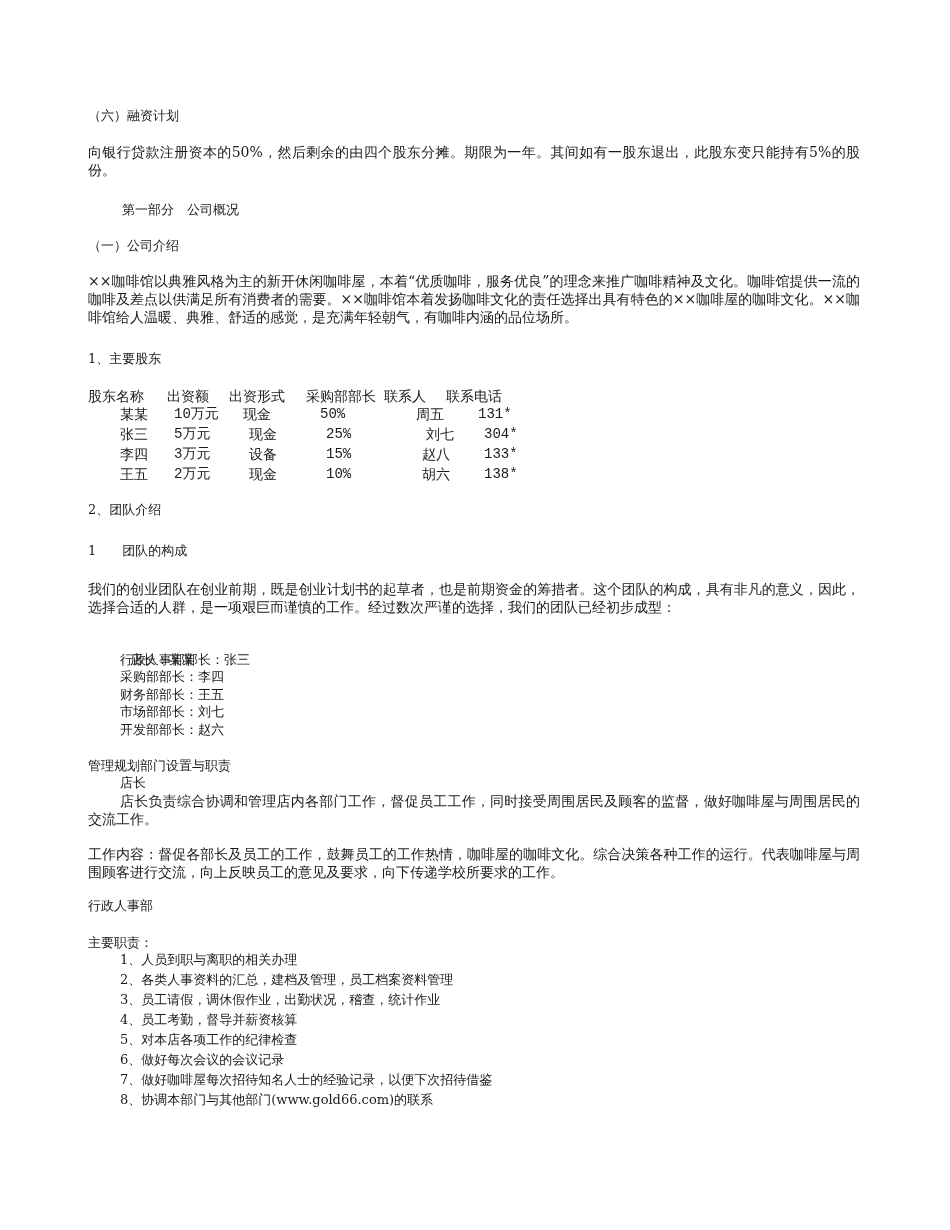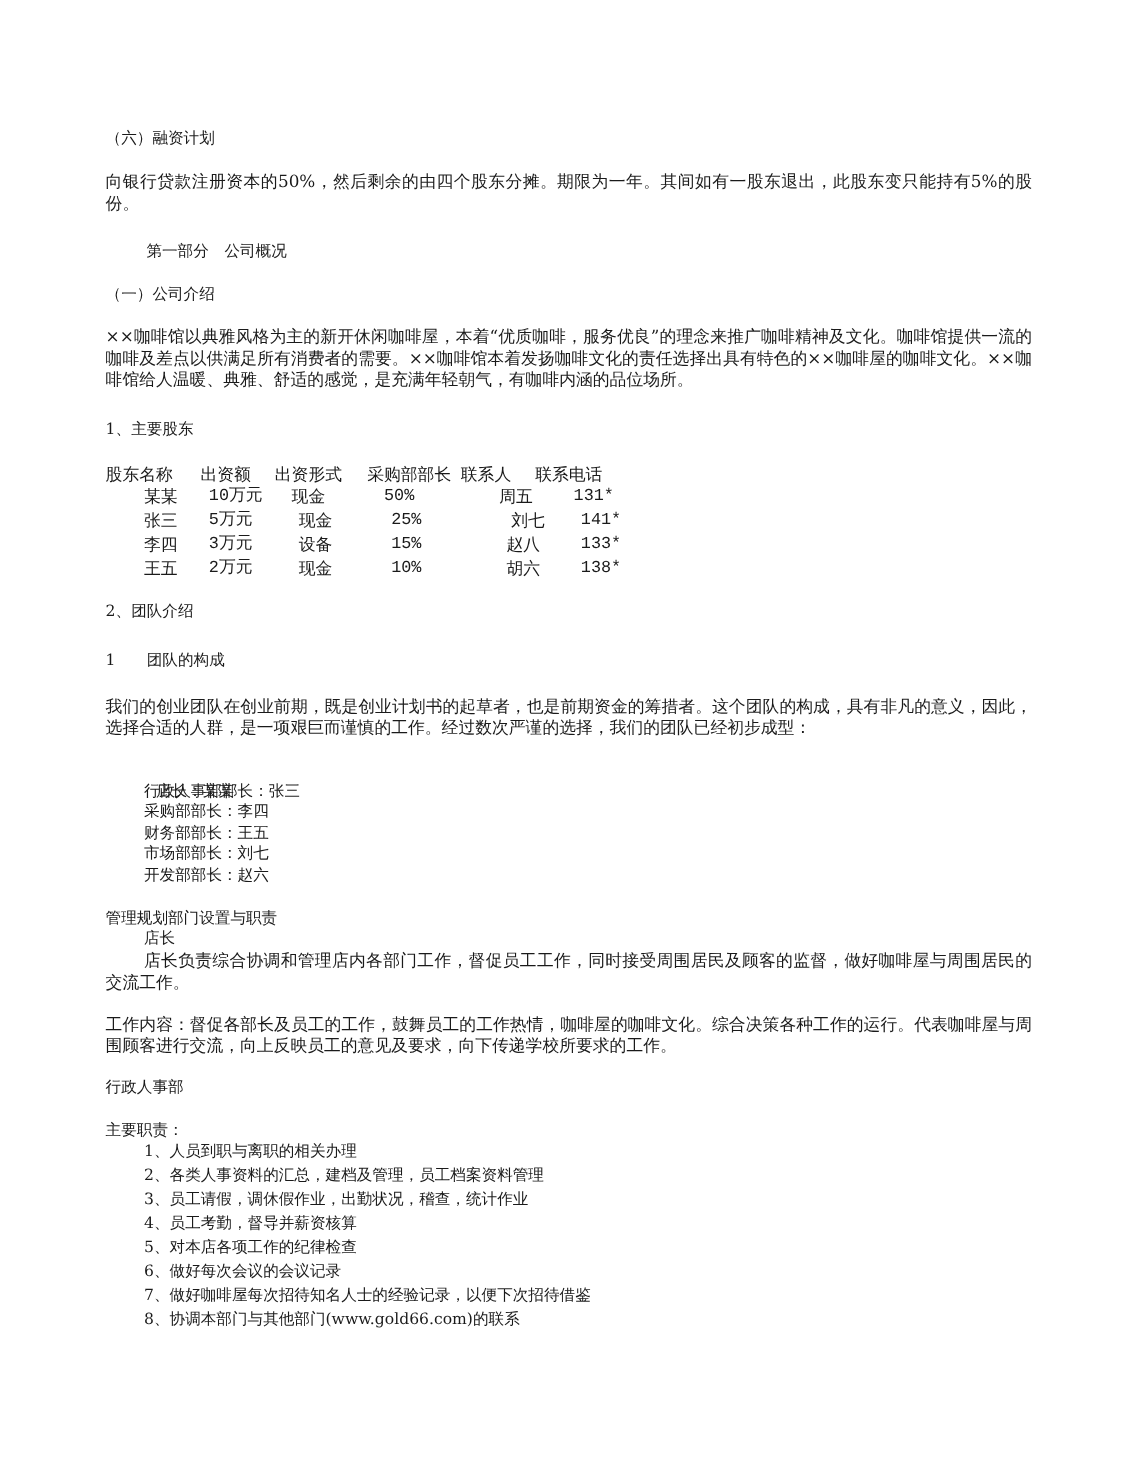--- a/index.html
+++ b/index.html
@@ -84,21 +84,21 @@
     <span class="cell mono" style="left:232px;">50%</span>
     <span class="cell" style="left:328px;">周五</span>
     <span class="cell mono" style="left:390px;">131*</span>
   </div>
   <div class="table-row" style="top:425px;">
     <span class="cell" style="left:32px;">张三</span>
     <span class="cell mono" style="left:86px;">5万元</span>
     <span class="cell" style="left:161px;">现金</span>
     <span class="cell mono" style="left:238px;">25%</span>
     <span class="cell" style="left:338px;">刘七</span>
-    <span class="cell mono" style="left:396px;">141*</span>
+    <span class="cell mono" style="left:396px;">304*</span>
   </div>
   <div class="table-row" style="top:445px;">
     <span class="cell" style="left:32px;">李四</span>
     <span class="cell mono" style="left:86px;">3万元</span>
     <span class="cell" style="left:161px;">设备</span>
     <span class="cell mono" style="left:238px;">15%</span>
     <span class="cell" style="left:334px;">赵八</span>
     <span class="cell mono" style="left:396px;">133*</span>
   </div>
   <div class="table-row" style="top:465px;">

